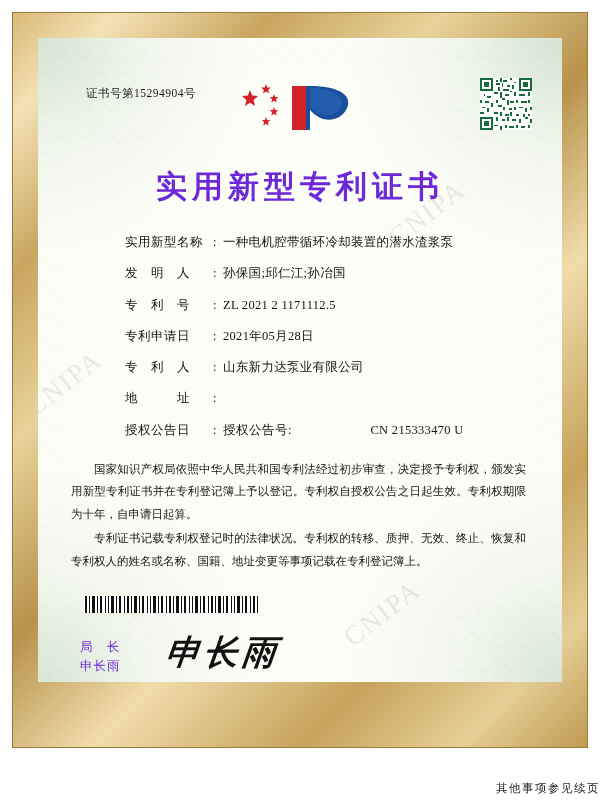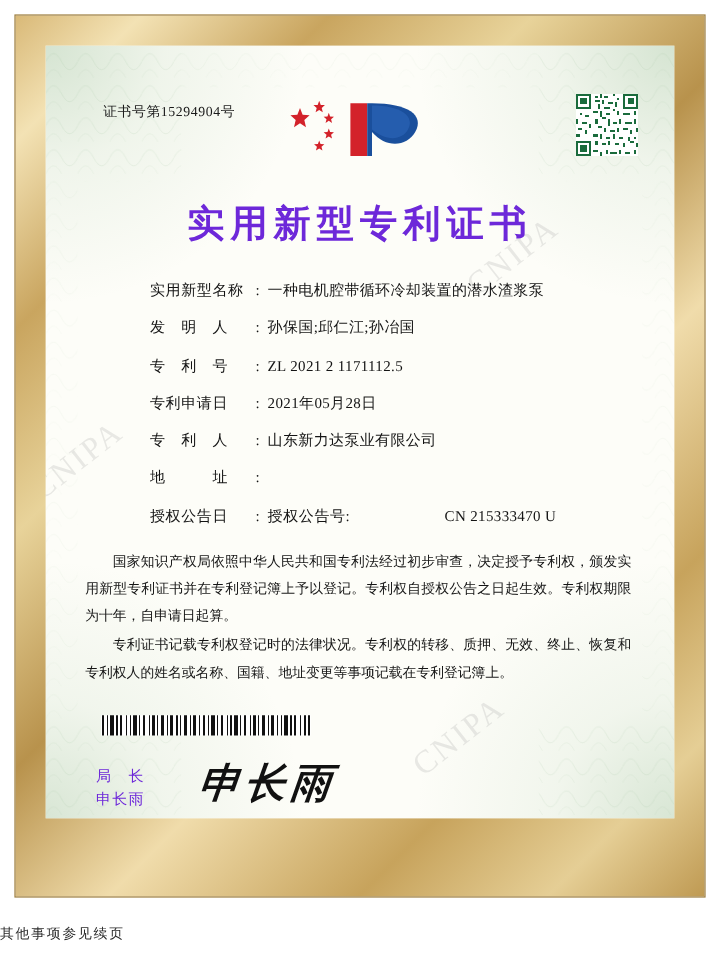--- a/index.html
+++ b/index.html
@@ -244,22 +244,22 @@
     font-style: italic;
     font-weight: bold;
     letter-spacing: 4px;
     transform: skewX(-6deg);
   }
 
   .footer-note {
     position: absolute;
     left: 0;
     right: 0;
-    bottom: 14px;
-    text-align: left;
+    bottom: 4px;
+    text-align: right;
     font-family: "Liberation Serif", serif;
     font-size: 11.5px;
     color: #2a2a2a;
     letter-spacing: 1.5px;
   }
 </style>
 </head>
 <body>
 
 <div class="page">

